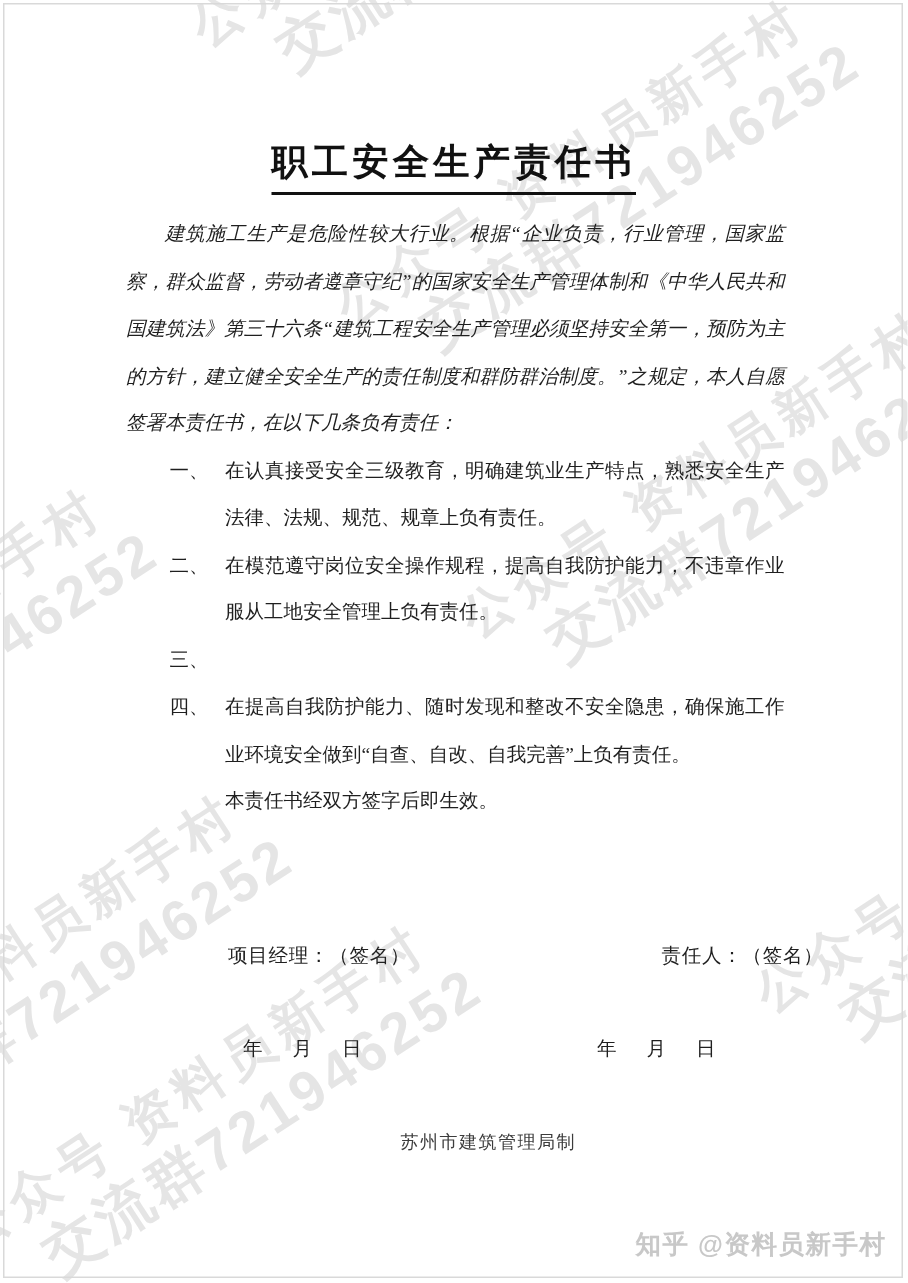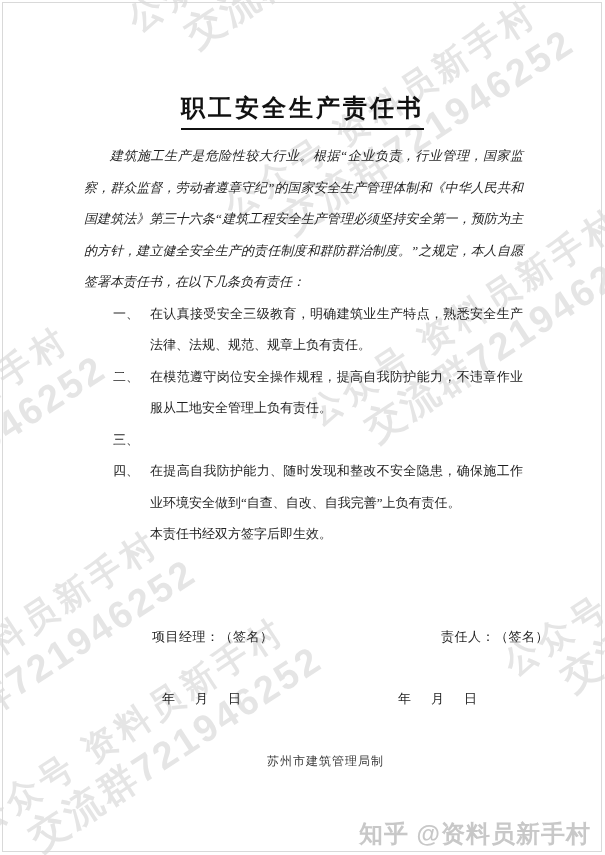--- a/index.html
+++ b/index.html
@@ -24,21 +24,21 @@
     transform: rotate(-33deg); transform-origin: 0 0;
     color: #e5e5e5; font-weight: 700; white-space: nowrap;
     font-family: "Liberation Sans", "DejaVu Sans", sans-serif;
     line-height: 1;
   }
   .wm .l1 { font-size: 34px; letter-spacing: 5px; }
   .wm .l2 { font-size: 38px; letter-spacing: 3px; margin: 8px 0 0 40px; }
   .zhihu {
     position: absolute; top: 818px; right: 14px; z-index: 6;
     font-family: "Liberation Sans", "DejaVu Sans", sans-serif;
-    font-size: 24px; font-weight: 700; letter-spacing: 1px;
+    font-size: 17px; font-weight: 700; letter-spacing: 1px;
     color: #c8c8c8; text-shadow: 0 1px 0 #ffffff;
   }
   
   .content { position: absolute; inset: 0; z-index: 2; }
   .title-wrap { position: absolute; top: 92px; left: 0; right: 0; text-align: center; }
   .title-wrap h1 {
     display: inline-block; margin: 0;
     font-size: 24px; font-weight: 700; letter-spacing: 3px;
     color: #111;
     border-bottom: 2px solid #111; padding-bottom: 4px;

